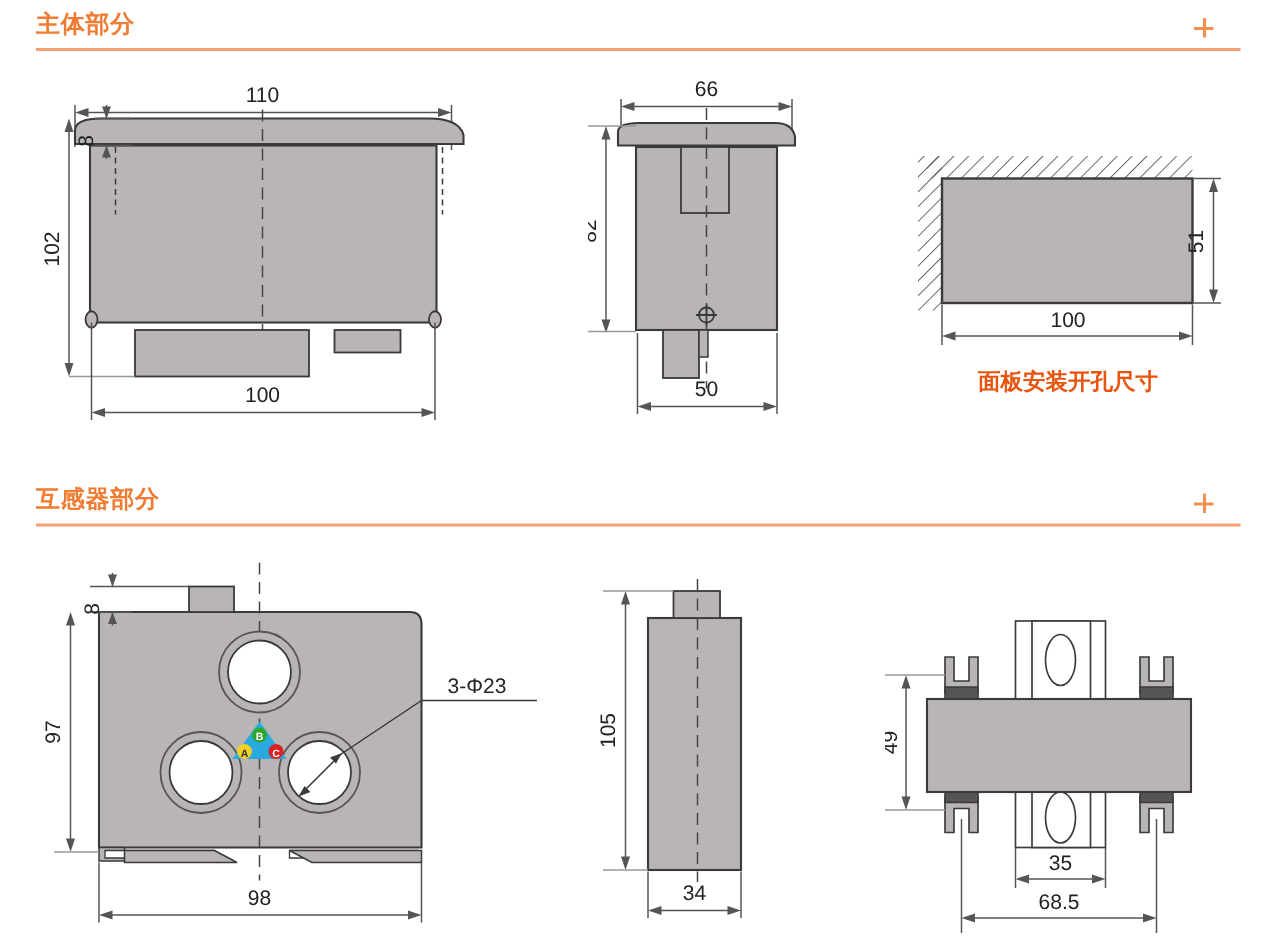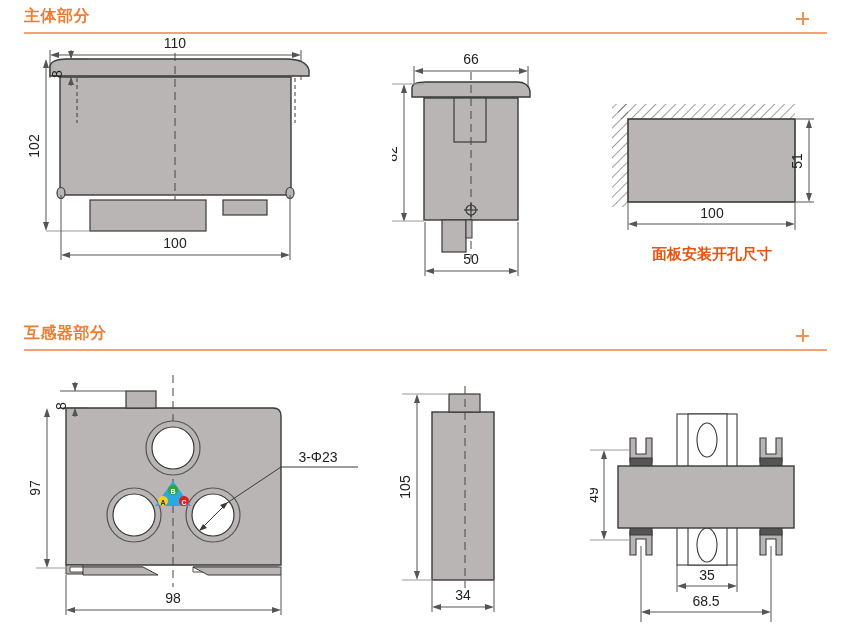--- a/index.html
+++ b/index.html
@@ -87,21 +87,21 @@
 <body>
 
 <div class="page">
 
   <div class="section-header" id="sec1">
     <div class="title">主体部分</div>
     <div class="rule"></div>
     <div class="plus"></div>
   </div>
 
-  <div class="drawing" style="left:28px; top:28px; width:300px; height:245px;">
+  <div class="drawing" style="left:28px; top:48px; width:300px; height:245px;">
     <svg width="300" height="245" viewBox="0 0 300 245">
 
       <g stroke="#555" stroke-width="1" fill="none">
         <line x1="22" y1="22" x2="22" y2="50"></line>
         <line x1="273" y1="22" x2="273" y2="52"></line>
       </g>
 
       <g stroke="#555" stroke-width="1">
         <line x1="25" y1="27" x2="270" y2="27"></line>
       </g>

